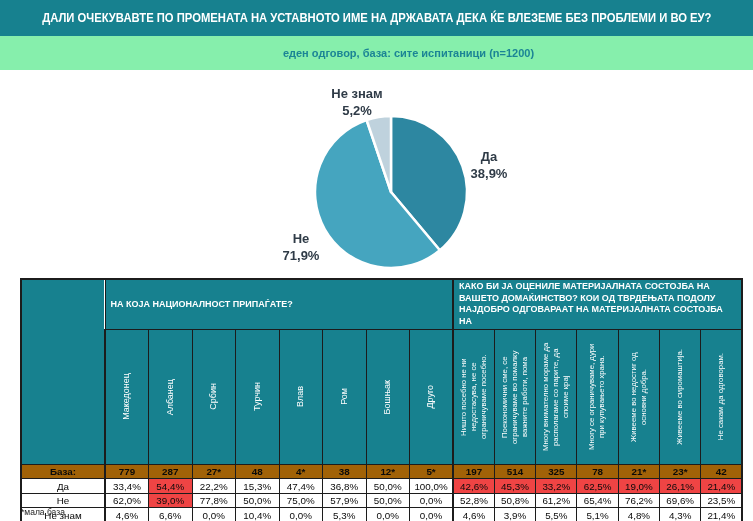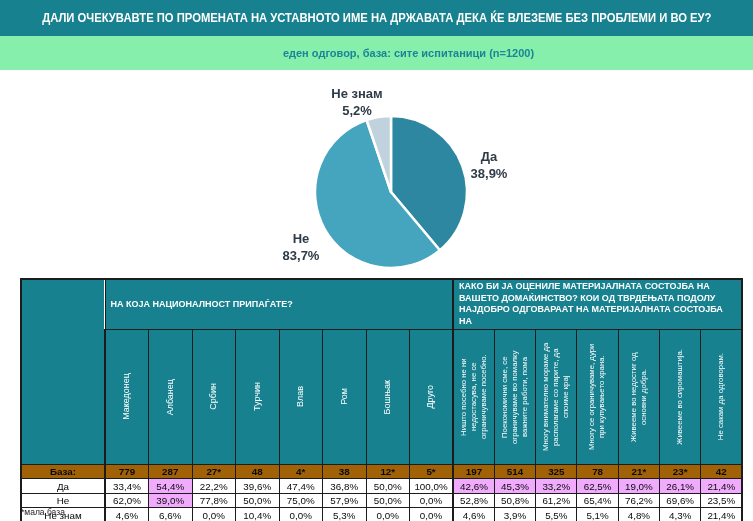--- a/index.html
+++ b/index.html
@@ -31,21 +31,21 @@
   .corner{background:#17818f;}
   .gh{background:#17818f;color:#fff;font-size:9px;font-weight:700;text-align:left;
       vertical-align:middle;height:36px;padding:1px 5px;line-height:1.3;}
   .vh{background:#17818f;height:126px;text-align:center;vertical-align:middle;padding:4px 0;}
   .v{writing-mode:vertical-rl;transform:rotate(180deg);color:#fff;font-size:9px;
      font-weight:400;line-height:1.25;max-height:118px;margin:0 auto;}
   .v.small{font-size:7.8px;line-height:1.3;}
   #results tbody td{height:13.5px;font-size:9.8px;text-align:center;padding:0 1px;
                     background:#fff;color:#0a0a0a;}
   #results tbody tr.shade td{background:#a16207;font-weight:700;}
-  #results tbody td.hl{background:#f0abfc;}
+  #results tbody td.hl{background:#ef4444;}
 
   
   .footnote{position:absolute;left:21px;top:507px;font-size:8.5px;color:#222;}
   .brand{position:absolute;left:642px;top:504px;white-space:nowrap;font-size:10px;margin-top:44px;}
   .brand .b1{color:#2f97a6;font-weight:400;letter-spacing:.4px;}
   .brand .b2{color:#1a5a6e;font-weight:700;letter-spacing:.2px;}
   .logo-o{position:relative;display:inline-block;color:#1a5a6e;font-weight:700;}
   .logo-o::after{content:"";position:absolute;left:3px;top:4.5px;width:3px;height:3px;
                  border-radius:50%;background:#2f97a6;}
   .brand .divider{color:#8a9aa2;margin:0 3px 0 6px;font-weight:400;}
@@ -73,21 +73,21 @@
     <div class="pie-label" style="left:357px;top:16px;">
       <div>Не знам</div>
       <div>5,2%</div>
     </div>
     <div class="pie-label" style="left:489px;top:79px;">
       <div>Да</div>
       <div>38,9%</div>
     </div>
     <div class="pie-label" style="left:301px;top:161px;">
       <div>Не</div>
-      <div>83,7%</div>
+      <div>71,9%</div>
     </div>
   </section>
 
   <table id="results">
     <colgroup>
         <col style="width: 84px;">
         <col style="width: 43.5px;">
         <col style="width: 43.5px;">
         <col style="width: 43.5px;">
         <col style="width: 43.5px;">
@@ -174,21 +174,21 @@
           <td>78</td>
           <td>21*</td>
           <td>23*</td>
           <td>42</td>
         </tr>
         <tr>
           <td class="rowlab">Да</td>
           <td class=" gs">33,4%</td>
           <td class="hl">54,4%</td>
           <td>22,2%</td>
-          <td>39,6%</td>
+          <td>15,3%</td>
           <td>47,4%</td>
           <td>36,8%</td>
           <td>50,0%</td>
           <td>100,0%</td>
           <td class="hl gs">42,6%</td>
           <td class="hl">45,3%</td>
           <td class="hl">33,2%</td>
           <td class="hl">62,5%</td>
           <td class="hl">19,0%</td>
           <td class="hl">26,1%</td>

